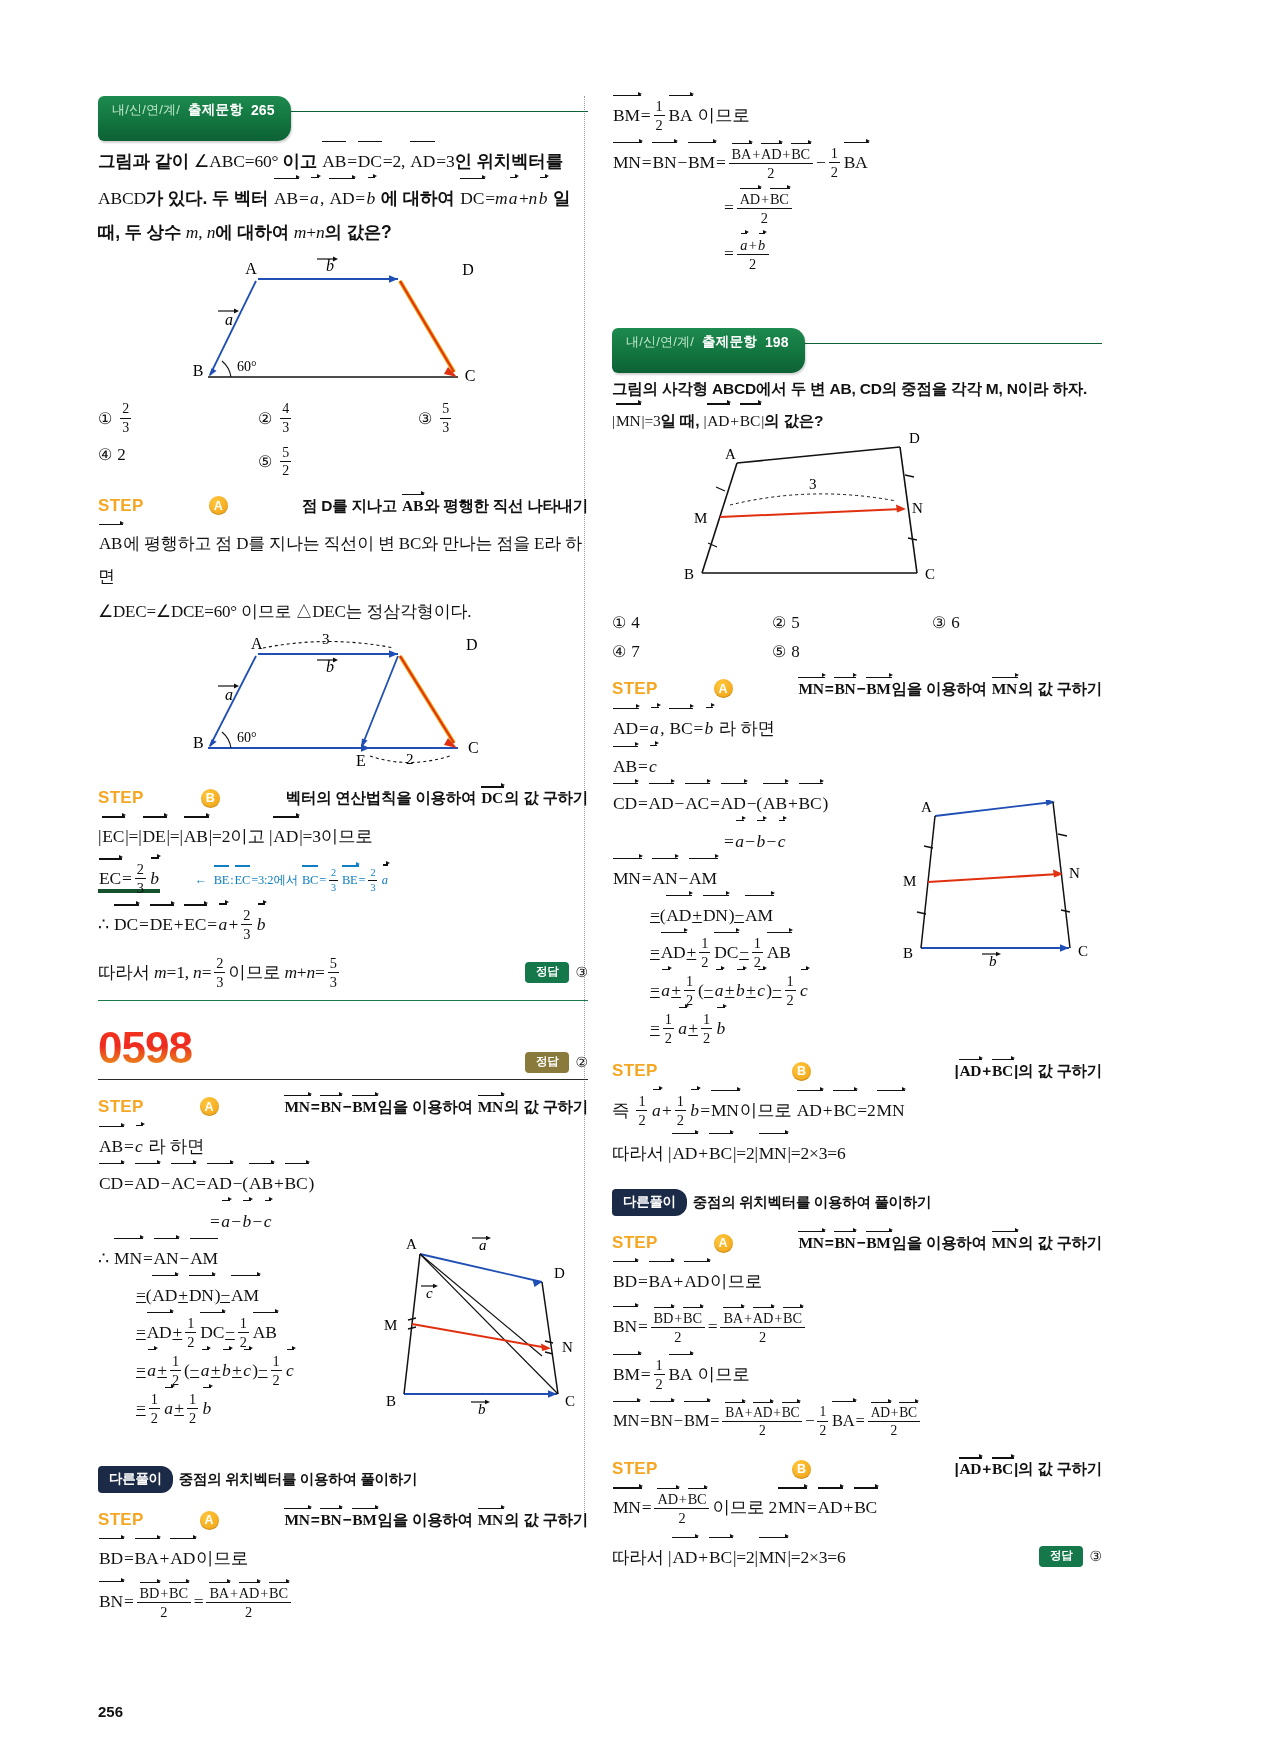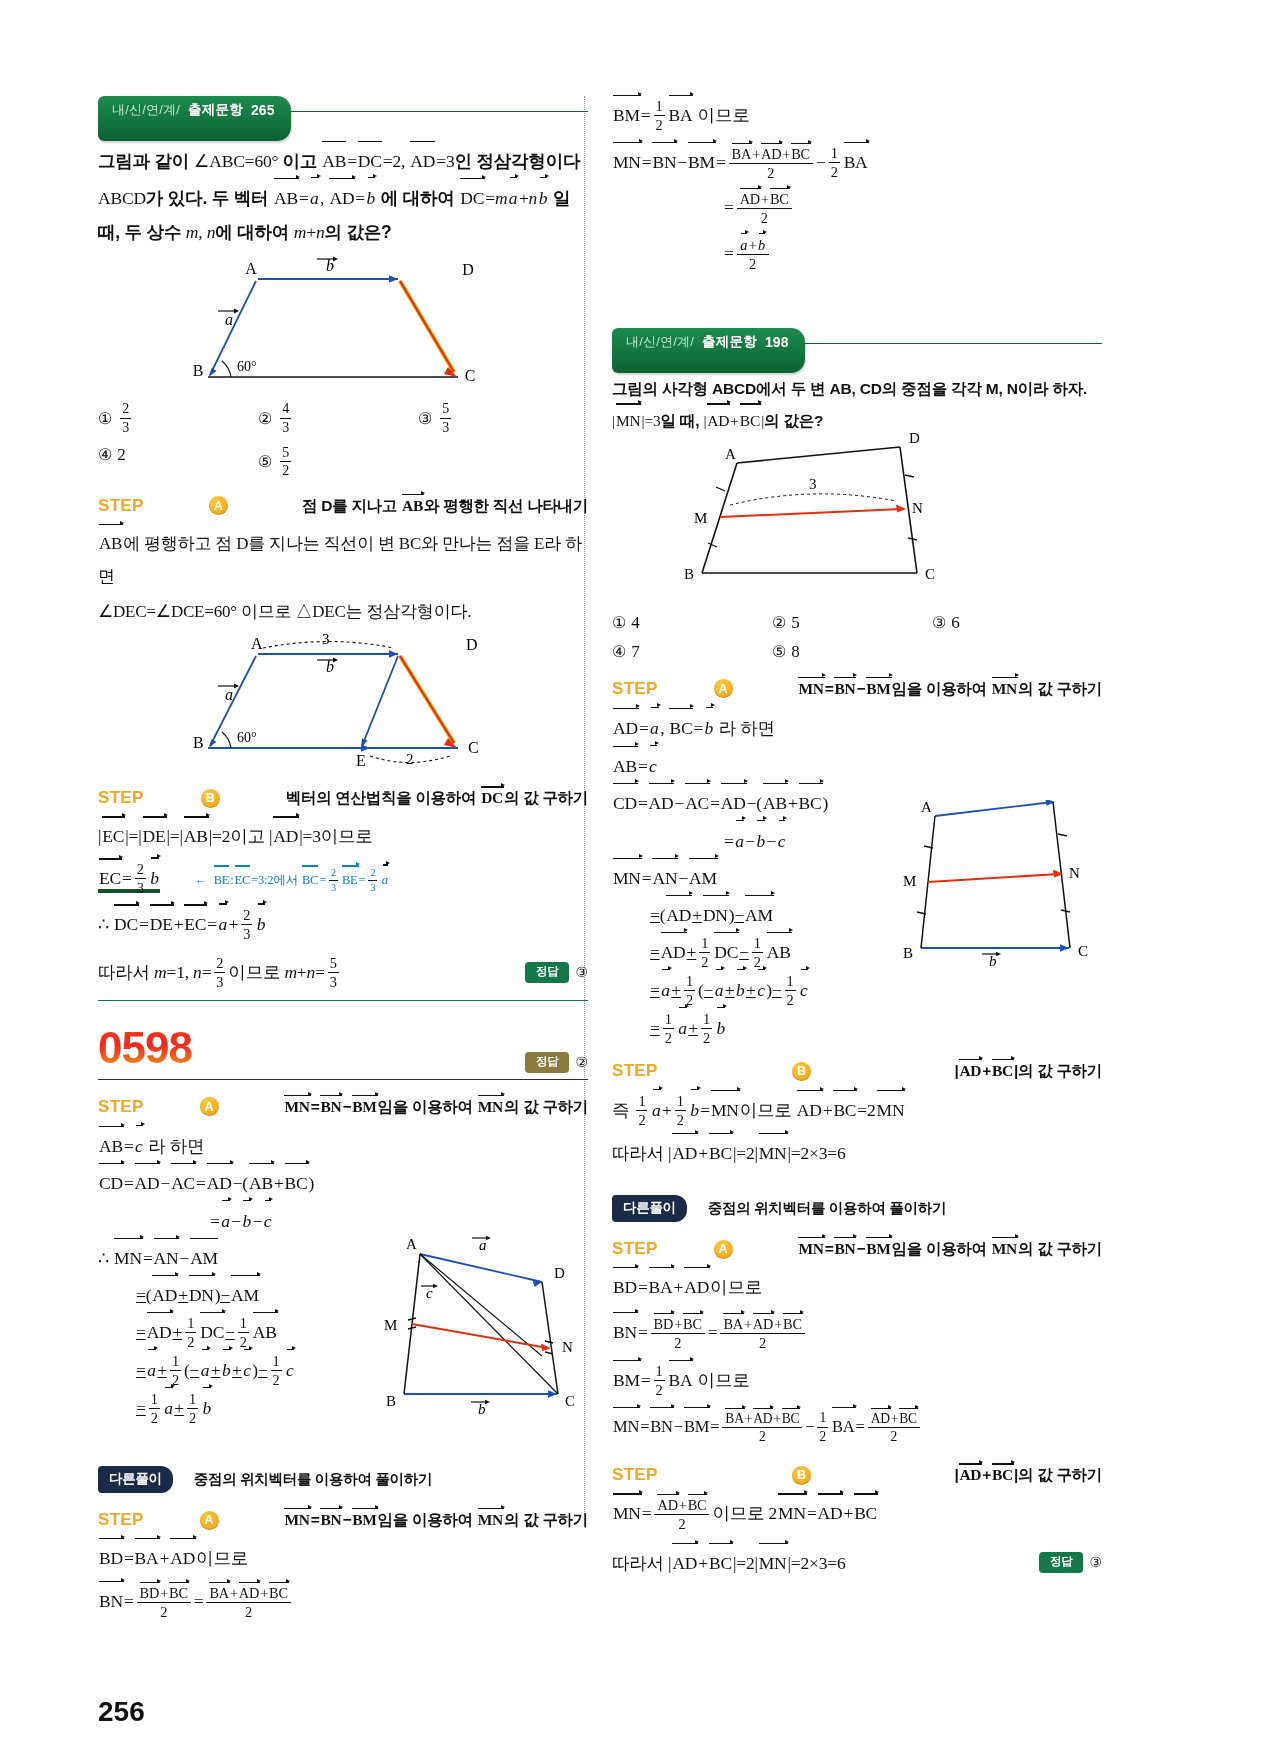--- a/index.html
+++ b/index.html
@@ -88,21 +88,21 @@
   .step-circle{
     width:19px;height:19px;border-radius:50%;
     background:radial-gradient(circle at 35% 30%,#FFC63C,#F0A013);
     color:#fff;font-family:"Liberation Sans",sans-serif;font-weight:bold;font-size:12.5px;
     display:flex;align-items:center;justify-content:center;margin-left:-3px;
     box-shadow:inset 0 -1px 1px rgba(0,0,0,.18);
   }
   .step-title{font-family:"Liberation Sans",sans-serif;font-weight:bold;font-size:15.5px;letter-spacing:-0.3px;margin-left:6px;}
 
   
-  .alt{display:flex;align-items:center;gap:21px;margin:24px 0 8px;}
+  .alt{display:flex;align-items:center;gap:6px;margin:18px 0 8px;}
   .alt-chip{
     background:#1b2a47;color:#fff;
     font-family:"Liberation Sans",sans-serif;font-weight:bold;font-size:13.5px;
     padding:4px 11px 5px;border-radius:4px 12px 12px 4px;letter-spacing:-0.3px;
   }
   .alt-title{font-family:"Liberation Sans",sans-serif;font-weight:bold;font-size:14.5px;letter-spacing:-0.3px;}
 
   
   .ans{display:inline-flex;align-items:center;gap:6px;}
   .ans-pill{
@@ -134,22 +134,22 @@
   .note .vec::before{border-left-color:#0f7ec4;}
   .hl-under{border-bottom:4px solid #14532d;padding-bottom:1px;}
 
   
   .fig{position:relative;margin:8px auto;}
   .fig svg{display:block;overflow:visible;}
   .figlabel{font-family:"Liberation Serif",serif;font-size:16px;}
 
   
   .pageno{
-    position:absolute;left:98px;bottom:32px;
-    font-family:"Liberation Sans",sans-serif;font-weight:bold;font-size:28px;color:#111;
+    position:absolute;left:98px;bottom:40px;
+    font-family:"Liberation Sans",sans-serif;font-weight:bold;font-size:15px;color:#111;
   }
   .flex-between{display:flex;align-items:center;justify-content:space-between;}
 </style>
 </head>
 <body>
 
 <div class="page">
 
   <div class="col-divider"></div>
 
@@ -160,21 +160,21 @@
       <span class="badge">
         <span class="sl">내/신/연/계/</span>
         <span class="lab">출제문항</span>
         <span class="num">265</span>
       </span>
     </div>
 
     <div class="qtext">
       <div>
         <span class="ko">그림과 같이 </span><span class="mathr">∠ABC</span>=<span class="mathr">60°</span> <span class="ko">이고</span>
-        <span class="seg mathr">AB</span>=<span class="seg mathr">DC</span>=2, <span class="seg mathr">AD</span>=3<span class="ko">인 정삼각형이다</span>
+        <span class="seg mathr">AB</span>=<span class="seg mathr">DC</span>=2, <span class="seg mathr">AD</span>=3<span class="ko">인 위치벡터를</span>
       </div>
       <div>
         <span class="mathr">ABCD</span><span class="ko">가 있다. 두 벡터 </span><span class="vec mathr">AB</span>=<span class="vecb">a</span>,
         <span class="vec mathr">AD</span>=<span class="vecb">b</span> <span class="ko">에 대하여 </span><span class="vec mathr">DC</span>=<span class="mathi">m</span><span class="vecb">a</span>+<span class="mathi">n</span><span class="vecb">b</span> <span class="ko">일</span>
       </div>
       <div>
         <span class="ko">때, 두 상수 </span><span class="mathi">m</span>, <span class="mathi">n</span><span class="ko">에 대하여 </span><span class="mathi">m</span>+<span class="mathi">n</span><span class="ko">의 값은?</span>
       </div>
     </div>
 

